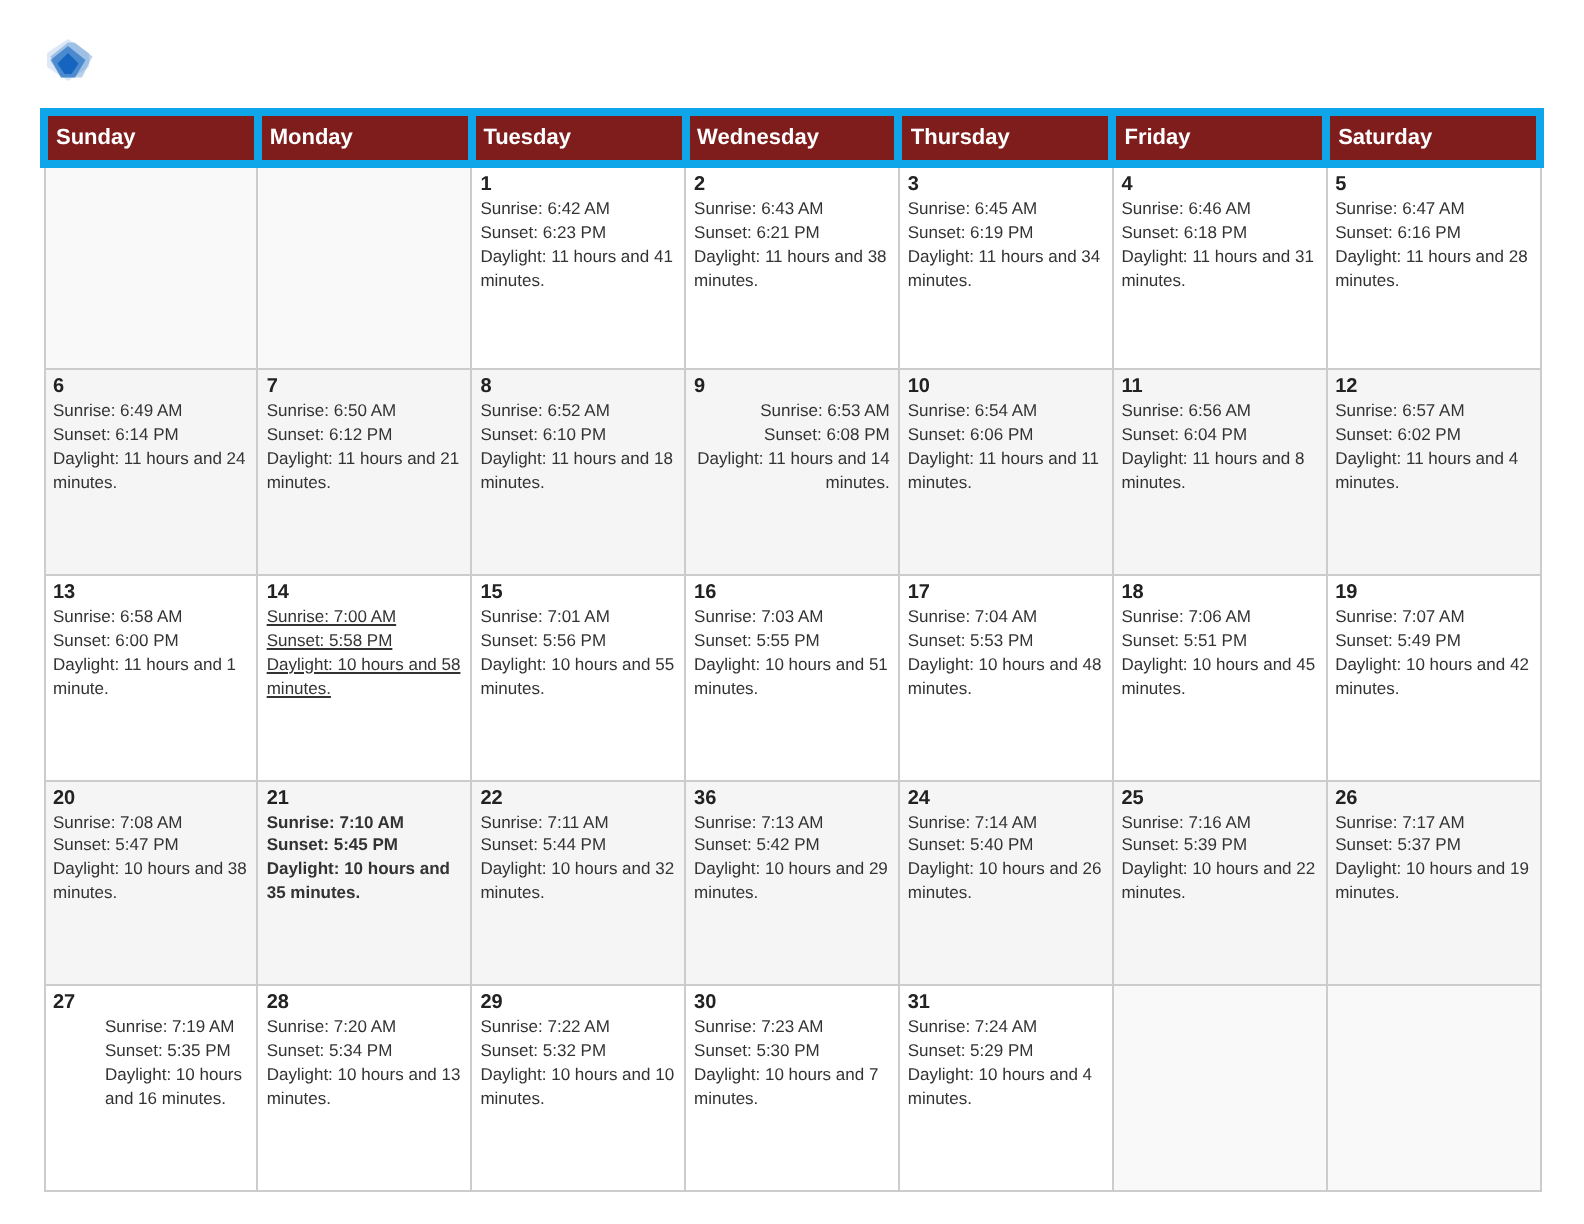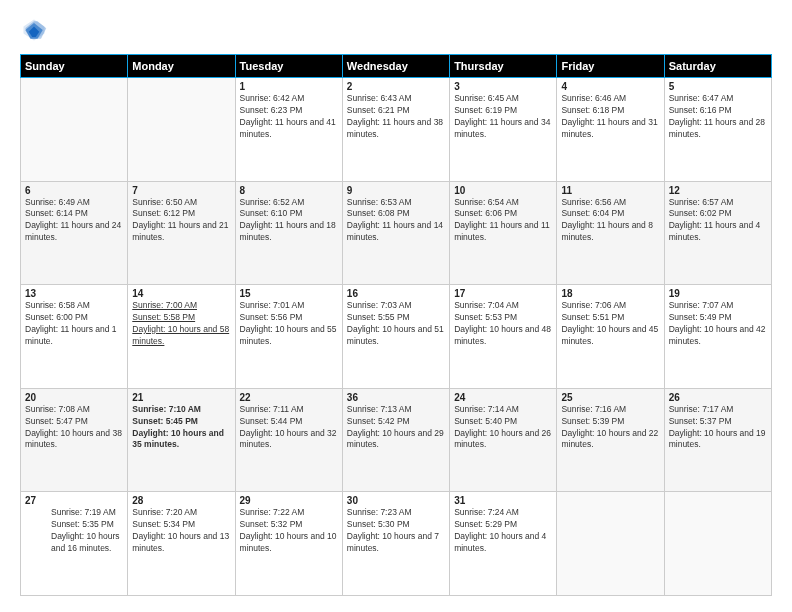--- a/index.html
+++ b/index.html
@@ -54,27 +54,27 @@
       color: #444;
     }
     .calendar {
       flex: 1;
       border: 1px solid #ccc;
       border-collapse: collapse;
       width: 100%;
       table-layout: fixed;
     }
     .calendar th {
-      background-color: #000000;
+      background-color: #7f1d1d;
       color: #fff;
       font-size: 11px;
       font-weight: bold;
       padding: 5px 4px;
       text-align: left;
-      border: 1px solid #0ea5e9;
+      border: 4px solid #0ea5e9;
       margin-top: 12px;
     }
     .calendar td {
       vertical-align: top;
       border: 1px solid #ccc;
       padding: 3px 4px;
       font-size: 9px;
       color: #222;
       height: 78px;
     }
@@ -183,21 +183,21 @@
 Daylight: 11 hours and 21 minutes.</div>
           </td>
           <td>
             <span class="day-num">8</span>
             <div class="day-info" style="white-space: pre-line;">Sunrise: 6:52 AM
 Sunset: 6:10 PM
 Daylight: 11 hours and 18 minutes.</div>
           </td>
           <td>
             <span class="day-num">9</span>
-            <div class="day-info" style="white-space: pre-line;">Sunrise: 6:53 AM
+            <div class="day-info" style="white-space: pre-line; text-align: right;">Sunrise: 6:53 AM
 Sunset: 6:08 PM
 Daylight: 11 hours and 14 minutes.</div>
           </td>
           <td>
             <span class="day-num">10</span>
             <div class="day-info" style="white-space: pre-line;">Sunrise: 6:54 AM
 Sunset: 6:06 PM
 Daylight: 11 hours and 11 minutes.</div>
           </td>
           <td>

